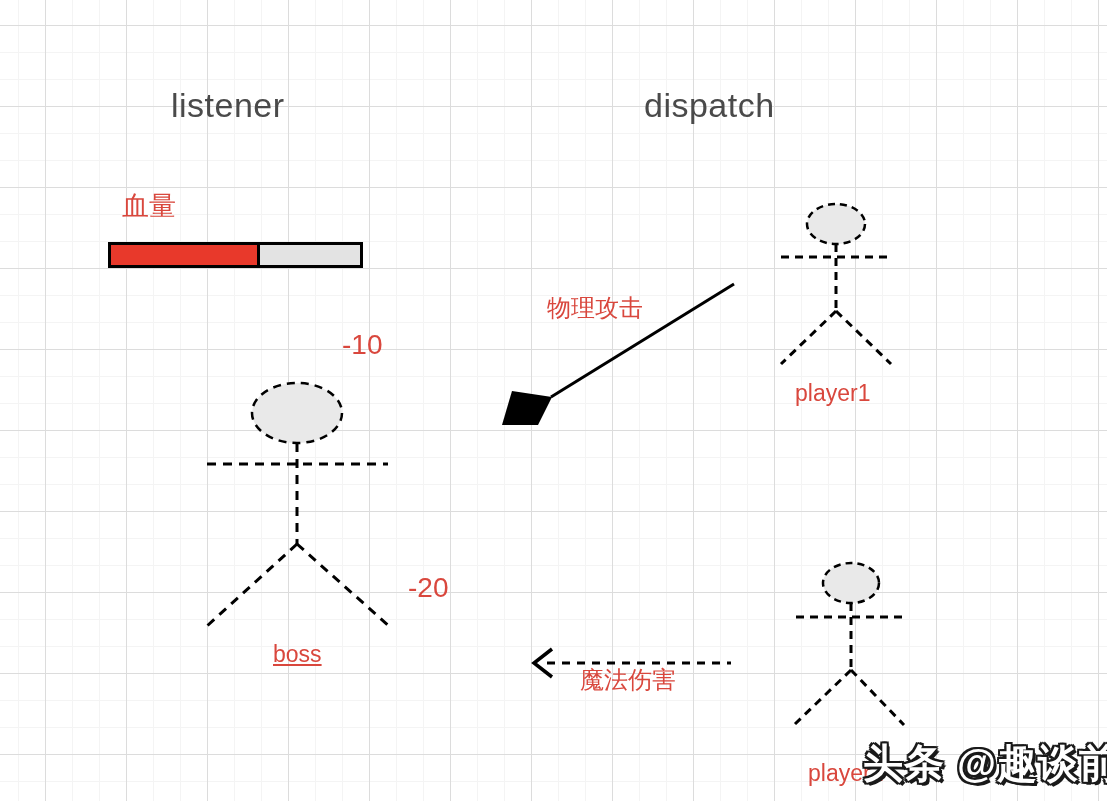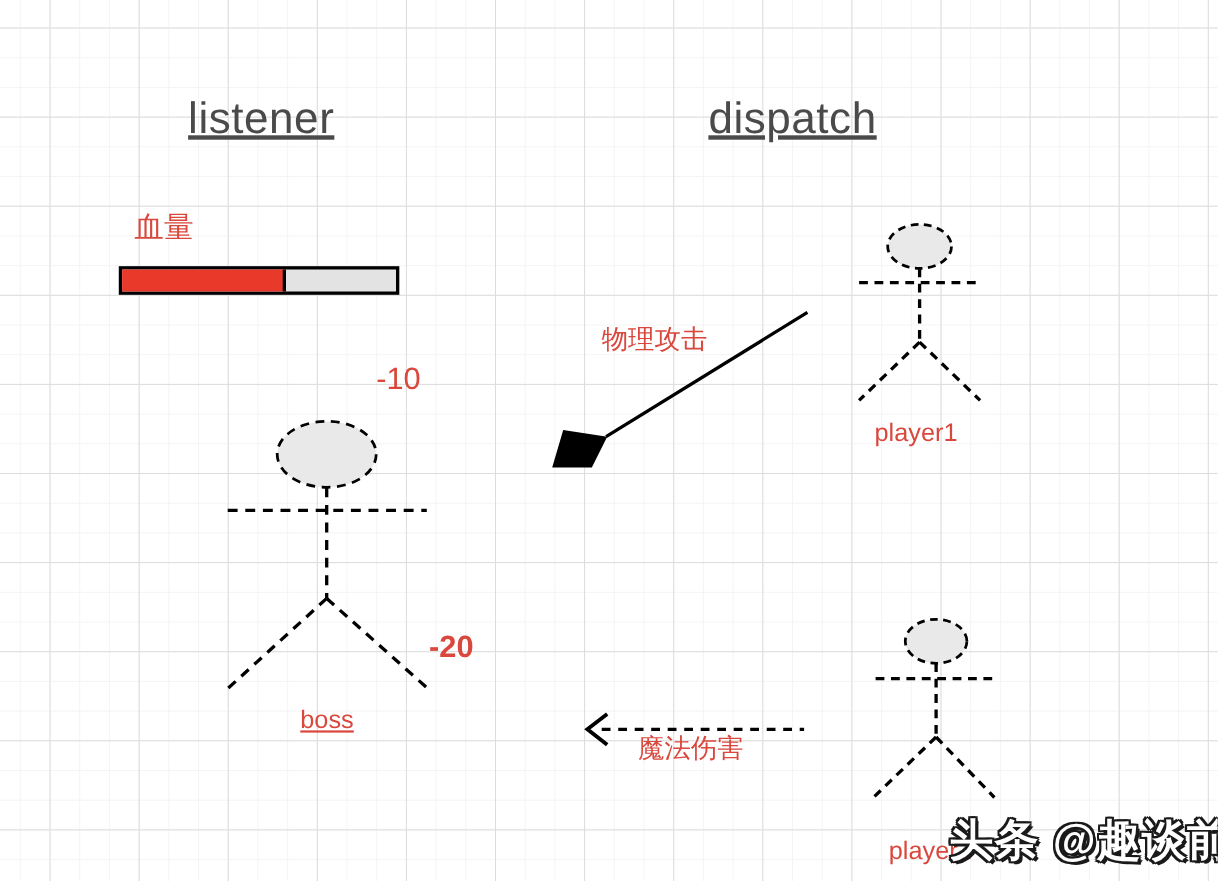--- a/index.html
+++ b/index.html
@@ -9,21 +9,21 @@
     background-color:#ffffff;
     background-image:
       linear-gradient(#dcdcdc 1px, transparent 1px),
       linear-gradient(90deg, #dcdcdc 1px, transparent 1px),
       linear-gradient(#f4f4f4 1px, transparent 1px),
       linear-gradient(90deg, #f4f4f4 1px, transparent 1px);
     background-size:81px 81px, 81px 81px, 27px 27px, 27px 27px;
     background-position:45px 25px;
   }
   .abs{position:absolute;white-space:nowrap;}
-  .title{font-size:40px;color:#4a4a4a;letter-spacing:0.5px;text-decoration:underline;}
+  .title{font-size:34px;color:#4a4a4a;letter-spacing:0.5px;}
   .red-label{color:var(--text-red,#d9473d);}
   .hp-label{left:122px;top:188px;font-size:27px;font-weight:400;}
   .hp-bar{
     left:108px;top:242px;width:255px;height:26px;
     border:3px solid #000;box-sizing:border-box;
     background:#e3e3e3;
   }
   .hp-fill{
     height:100%;width:60%;
     background:var(--red,#e8392b);
@@ -87,21 +87,21 @@
 <div class="abs title" style="left:171px;top:86px;">listener</div>
 <div class="abs title" style="left:644px;top:86px;">dispatch</div>
 
 <div class="abs red-label hp-label">血量</div>
 
 <div class="abs hp-bar">
   <div class="hp-fill" style="width: 60%;"></div>
 </div>
 
 <div class="abs red-label dmg" style="left:342px;top:329px;">-10</div>
-<div class="abs red-label dmg" style="left:390px;top:572px;font-weight:bold;">-20</div>
+<div class="abs red-label dmg" style="left:408px;top:572px;">-20</div>
 
 <div class="abs red-label cn-label" style="left:547px;top:292px;">物理攻击</div>
 <div class="abs red-label cn-label" style="left:580px;top:664px;">魔法伤害</div>
 
 <div class="abs red-label fig-label" style="left:273px;top:641px;text-decoration:underline;">boss</div>
 <div class="abs red-label fig-label" style="left:795px;top:380px;">player1</div>
 <div class="abs red-label fig-label" style="left:808px;top:760px;">player2</div>
 
 <div class="abs watermark">头条 @趣谈前端</div>
 

